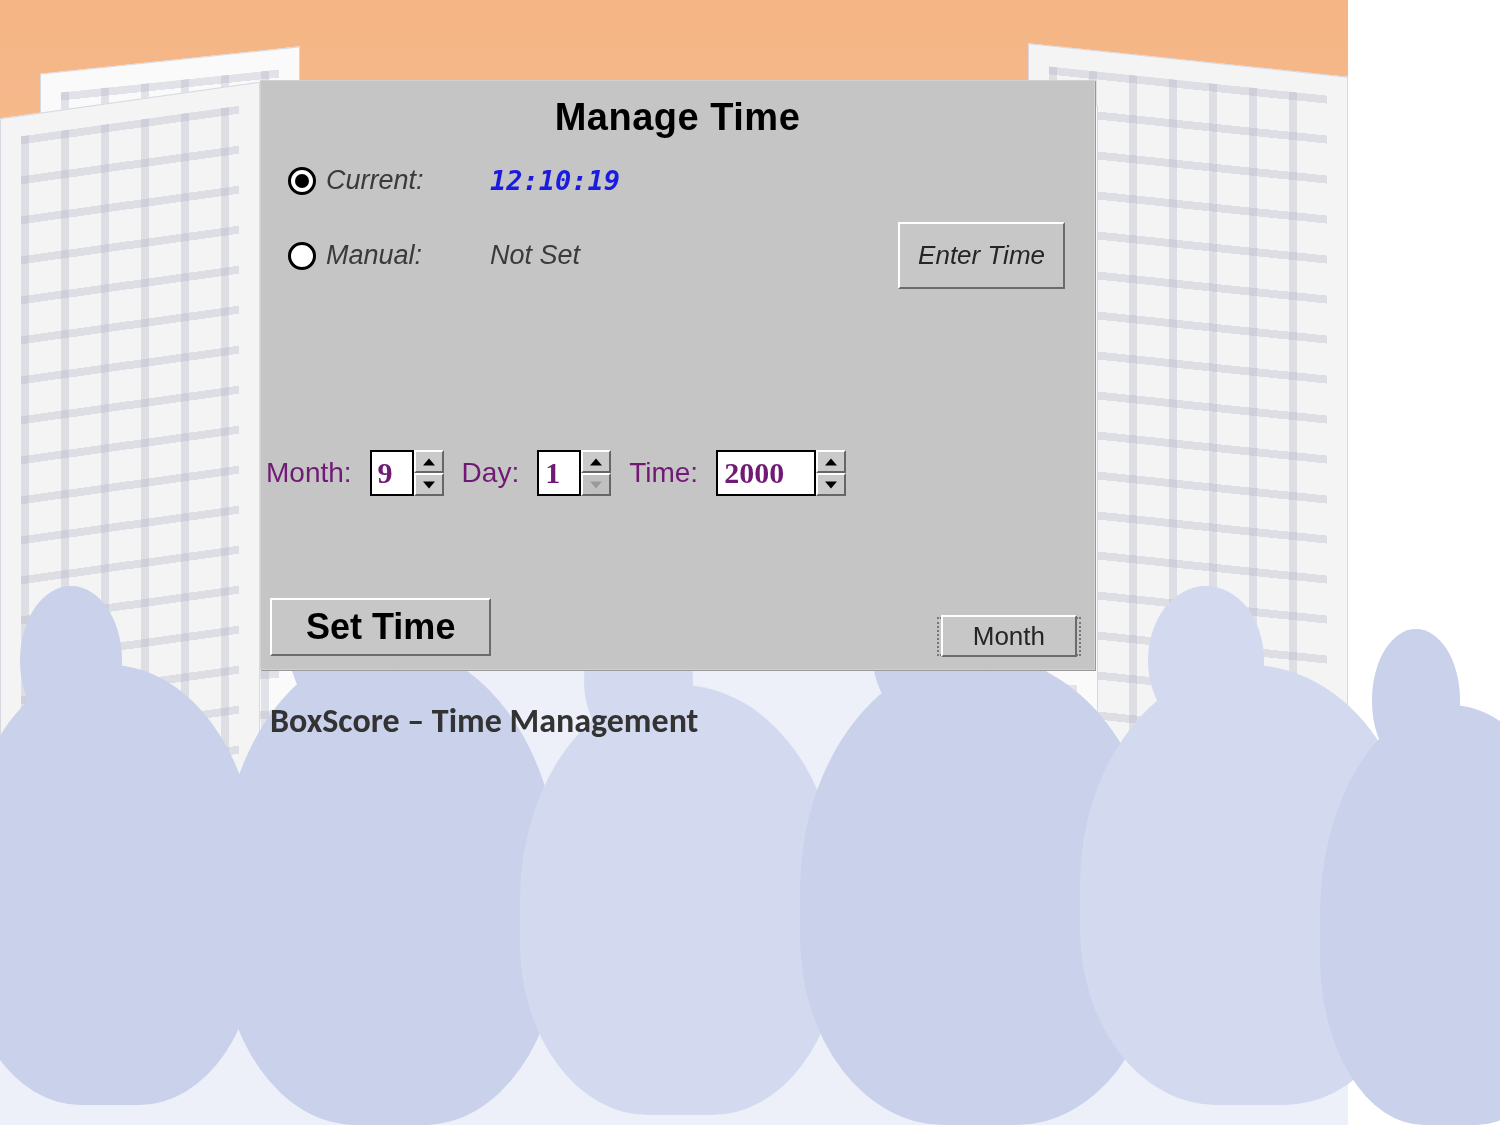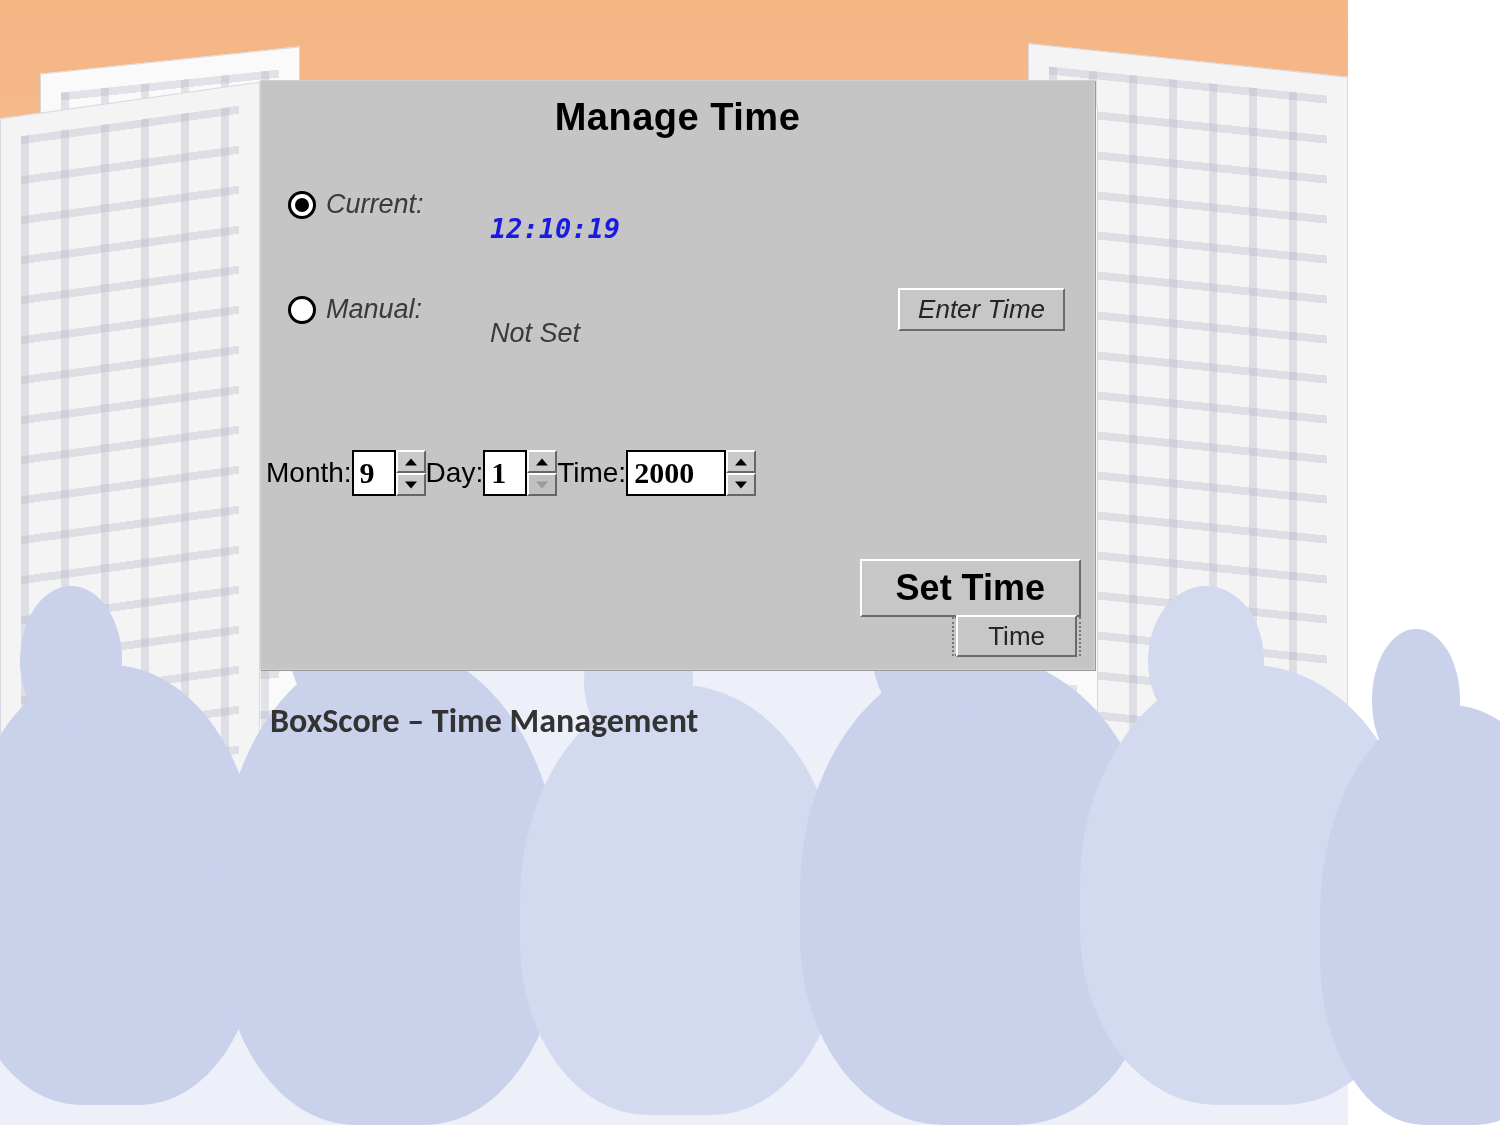--- a/index.html
+++ b/index.html
@@ -79,38 +79,38 @@
     width: 28px; height: 28px; border-radius: 50%;
     border: 3px solid #000; background:#fff;
     display:inline-flex; align-items:center; justify-content:center;
     margin-right: 10px;
     cursor:pointer;
   }
   .radio.selected::after {
     content:""; width:14px; height:14px; border-radius:50%; background:#000;
   }
   .lbl { width: 150px; }
-  .val { margin-left: 14px; margin-top: 48px; }
+  .val { margin-left: 14px; }
   .val.blue { color:#1a1be0; font-weight:700; font-family:Verdana, monospace;}
   .btn {
     background:#c7c7c7;
     border-top:2px solid #fff; border-left:2px solid #fff;
     border-bottom:2px solid #6b6b6b; border-right:2px solid #6b6b6b;
     padding: 4px 16px;
     font-size:26px;
     font-family: Verdana, sans-serif;
     color:#252525;
     cursor:pointer;
     user-select:none;
   }
-  .enter-time { margin-left:auto; margin-right:2px; padding:4px 18px; font-size:26px;text-align:center;}
+  .enter-time { margin-left:auto; margin-right:2px; padding:16px 18px; font-size:26px;text-align:center;}
   .date-row {
     position:absolute; left:6px; right:12px; top: 370px;
-    display:flex; align-items:center; 
-    font-size:28px; color:#000000;
+    display:flex; align-items:center; gap:18px;
+    font-size:28px; color:#701a75;
     font-family:Verdana, sans-serif;
   }
   .spin {
     display:flex; align-items:stretch;
     height:46px;
     box-shadow: inset 1px 1px 0 #555, inset -1px -1px 0 #fff;
   }
   .spin-input {
     background:#fff; border:2px solid #000;
     font-size:30px; font-weight:700; font-family: "Times New Roman", serif;
@@ -126,21 +126,21 @@
     flex:1; background:#cacaca;
     border-top:2px solid #fff; border-left:2px solid #fff;
     border-bottom:2px solid #666; border-right:2px solid #666;
     display:flex; align-items:center; justify-content:center;
     font-size:12px; cursor:pointer;
   }
   .spinbtn.disabled { background:#c0c0c0; cursor:default; }
   .spinbtn svg{ width:12px; height:8px; }
   .bottom-row {
     position:absolute; left:10px; right:14px; bottom:14px;
-    display:flex; align-items:flex-end; justify-content:space-between;flex-direction:column;
+    display:flex; align-items:flex-end; justify-content:space-between;
   }
   .set-time-btn {
     font-size:36px; font-weight:900; padding:6px 34px;
     font-family: Verdana, sans-serif; color:#000;
   }
   .done-btn { font-size:26px; padding:4px 30px; }
   .done-wrap {
     border:2px dotted #777; padding:2px;
   }
   
@@ -234,19 +234,19 @@
                 <path d="M0,0 L5,6 L10,0 Z" fill="#000"></path>
               </svg>
           </div>
         </div>
       </div>
     </div>
 
     <div class="bottom-row">
       <span class="btn set-time-btn">Set Time</span>
       <span class="done-wrap">
-        <span class="btn done-btn">Time</span>
+        <span class="btn done-btn">Month</span>
       </span>
     </div>
   </div>
 
   <div class="caption">BoxScore – Time Management</div>
 </div>
 
 </body></html>

